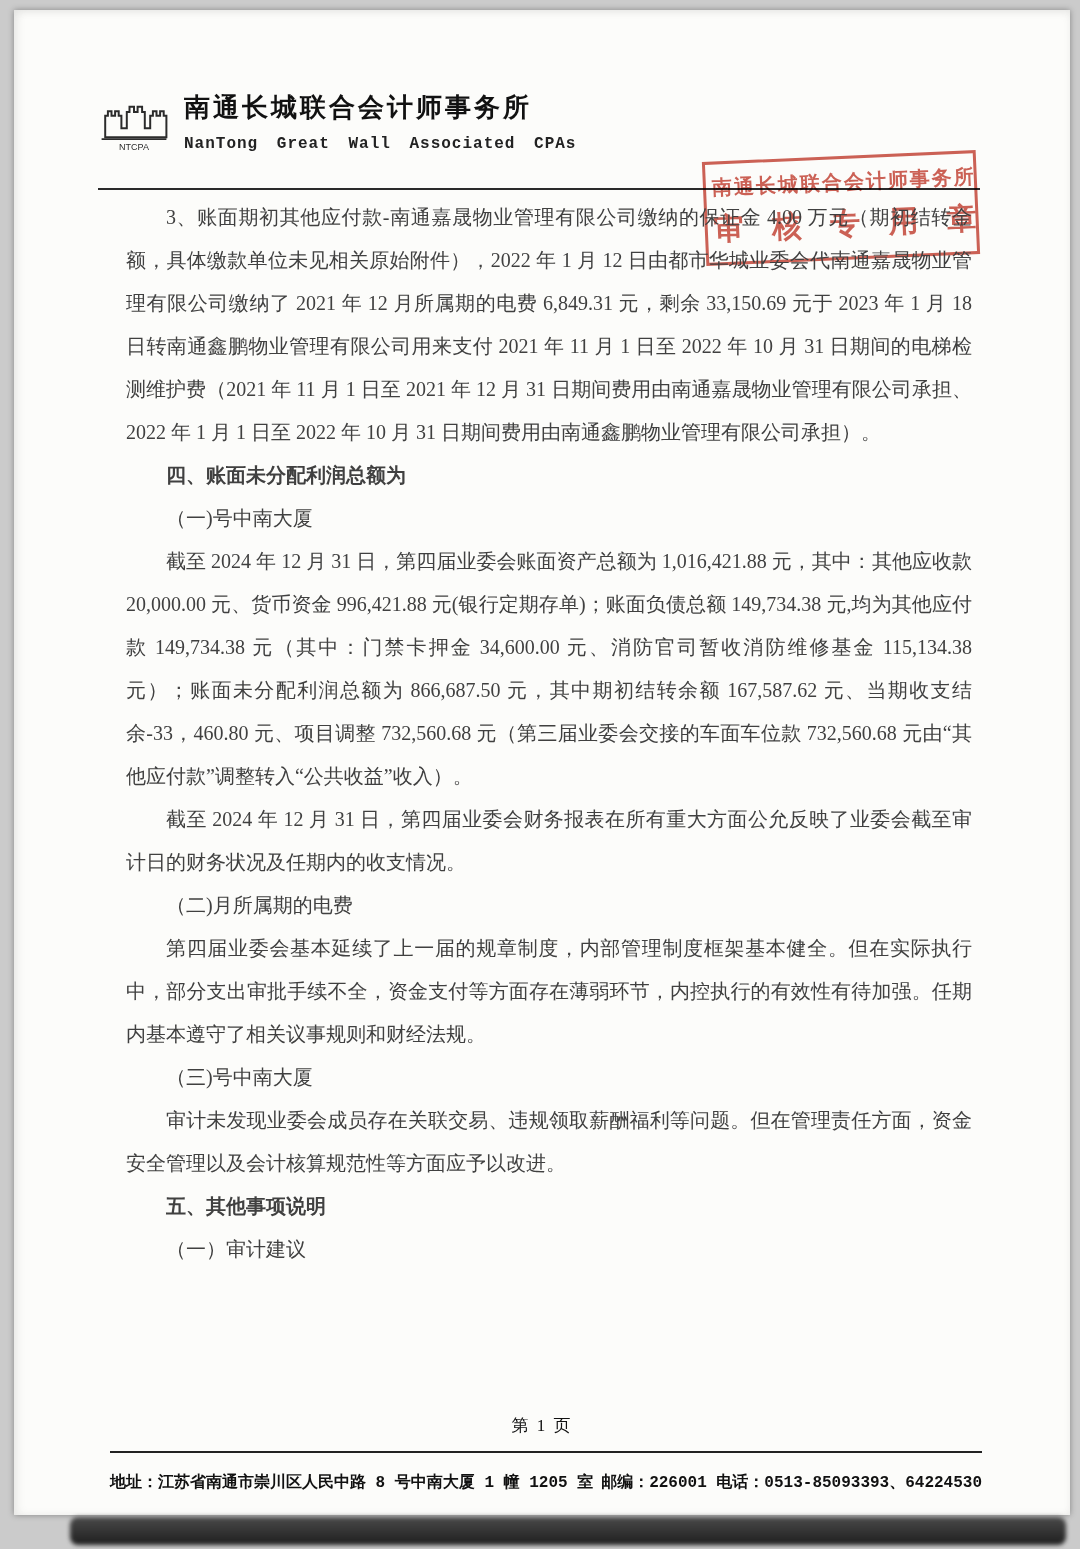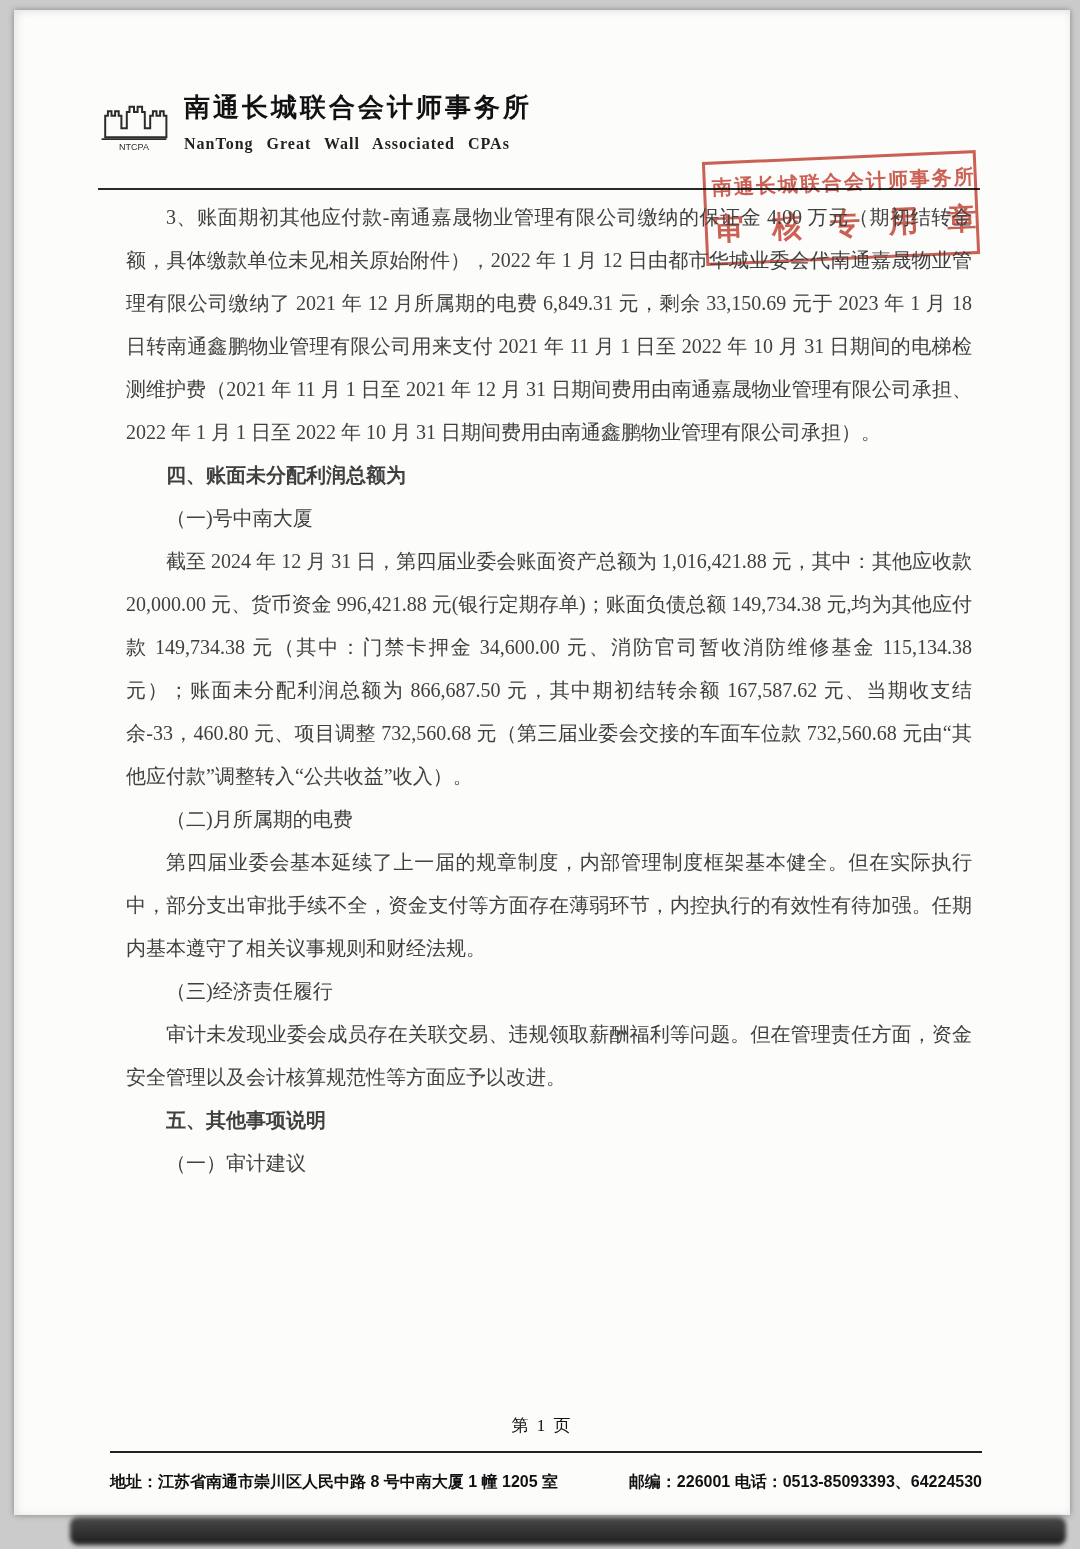--- a/index.html
+++ b/index.html
@@ -25,21 +25,21 @@
     position:absolute;top:80px;left:84px;right:90px;
     display:flex;align-items:flex-start;gap:14px;
   }
   .logo{flex:0 0 auto;margin-top:2px;}
   .company{display:flex;flex-direction:column;}
   .company-cn{
     font-family:"Liberation Sans","DejaVu Sans",sans-serif;
     font-weight:700;font-size:26px;letter-spacing:3px;color:#111;
   }
   .company-en{
-    font-family:Liberation Serif, serif;
+    font-family:Liberation Mono, monospace;
     font-weight:700;font-size:16px;letter-spacing:1px;color:#222;margin-top:10px;
     word-spacing:8px;
   }
   .header-rule{
     position:absolute;top:178px;left:84px;right:90px;height:0;
     border-top:2px solid #2a2a2a;
   }
   
   .stamp{
     position:absolute;top:146px;left:690px;width:256px;
@@ -67,21 +67,21 @@
     position:absolute;left:0;right:0;bottom:78px;
     text-align:center;font-size:17px;color:#111;letter-spacing:2px;
   }
   .footer-rule{
     position:absolute;left:96px;right:88px;bottom:62px;height:0;
     border-top:2px solid #222;
   }
   .footer-row{
     position:absolute;left:96px;right:88px;bottom:22px;
     display:flex;justify-content:space-between;align-items:flex-end;
-    font-family:Liberation Sans, sans-serif;
+    font-family:Liberation Mono, monospace;
     font-weight:700;font-size:16px;color:#111;
   }
 </style>
 </head>
 <body>
 
 <div class="page">
 
   <div class="header">
     <div class="logo">
@@ -102,23 +102,24 @@
   <div class="stamp">
     <div class="stamp-line1">南通长城联合会计师事务所</div>
     <div class="stamp-line2">审 核 专 用 章</div>
   </div>
 
   <div class="doc-body">
     <p>3、账面期初其他应付款-南通嘉晟物业管理有限公司缴纳的保证金 4.00 万元（期初结转金额，具体缴款单位未见相关原始附件），2022 年 1 月 12 日由都市华城业委会代南通嘉晟物业管理有限公司缴纳了 2021 年 12 月所属期的电费 6,849.31 元，剩余 33,150.69 元于 2023 年 1 月 18 日转南通鑫鹏物业管理有限公司用来支付 2021 年 11 月 1 日至 2022 年 10 月 31 日期间的电梯检测维护费（2021 年 11 月 1 日至 2021 年 12 月 31 日期间费用由南通嘉晟物业管理有限公司承担、2022 年 1 月 1 日至 2022 年 10 月 31 日期间费用由南通鑫鹏物业管理有限公司承担）。</p>
     <p class="heading">四、账面未分配利润总额为</p>
     <p>（一)号中南大厦</p>
     <p>截至 2024 年 12 月 31 日，第四届业委会账面资产总额为 1,016,421.88 元，其中：其他应收款 20,000.00 元、货币资金 996,421.88 元(银行定期存单)；账面负债总额 149,734.38 元,均为其他应付款 149,734.38 元（其中：门禁卡押金 34,600.00 元、消防官司暂收消防维修基金 115,134.38 元）；账面未分配利润总额为 866,687.50 元，其中期初结转余额 167,587.62 元、当期收支结余-33，460.80 元、项目调整 732,560.68 元（第三届业委会交接的车面车位款 732,560.68 元由“其他应付款”调整转入“公共收益”收入）。</p>
+    <p>截至 2024 年 12 月 31 日，第四届业委会财务报表在所有重大方面公允反映了业委会截至审计日的财务状况及任期内的收支情况。</p>
     <p>（二)月所属期的电费</p>
     <p>第四届业委会基本延续了上一届的规章制度，内部管理制度框架基本健全。但在实际执行中，部分支出审批手续不全，资金支付等方面存在薄弱环节，内控执行的有效性有待加强。任期内基本遵守了相关议事规则和财经法规。</p>
-    <p>（三)经济责任履行</p>
+    <p>（三)号中南大厦</p>
     <p>审计未发现业委会成员存在关联交易、违规领取薪酬福利等问题。但在管理责任方面，资金安全管理以及会计核算规范性等方面应予以改进。</p>
     <p class="heading">五、其他事项说明</p>
     <p>（一）审计建议</p>
   </div>
 
   <div class="page-num">第 1 页</div>
   <div class="footer-rule"></div>
   <div class="footer-row">
     <span>地址：江苏省南通市崇川区人民中路 8 号中南大厦 1 幢 1205 室</span>
     <span>邮编：226001  电话：0513-85093393、64224530</span>

